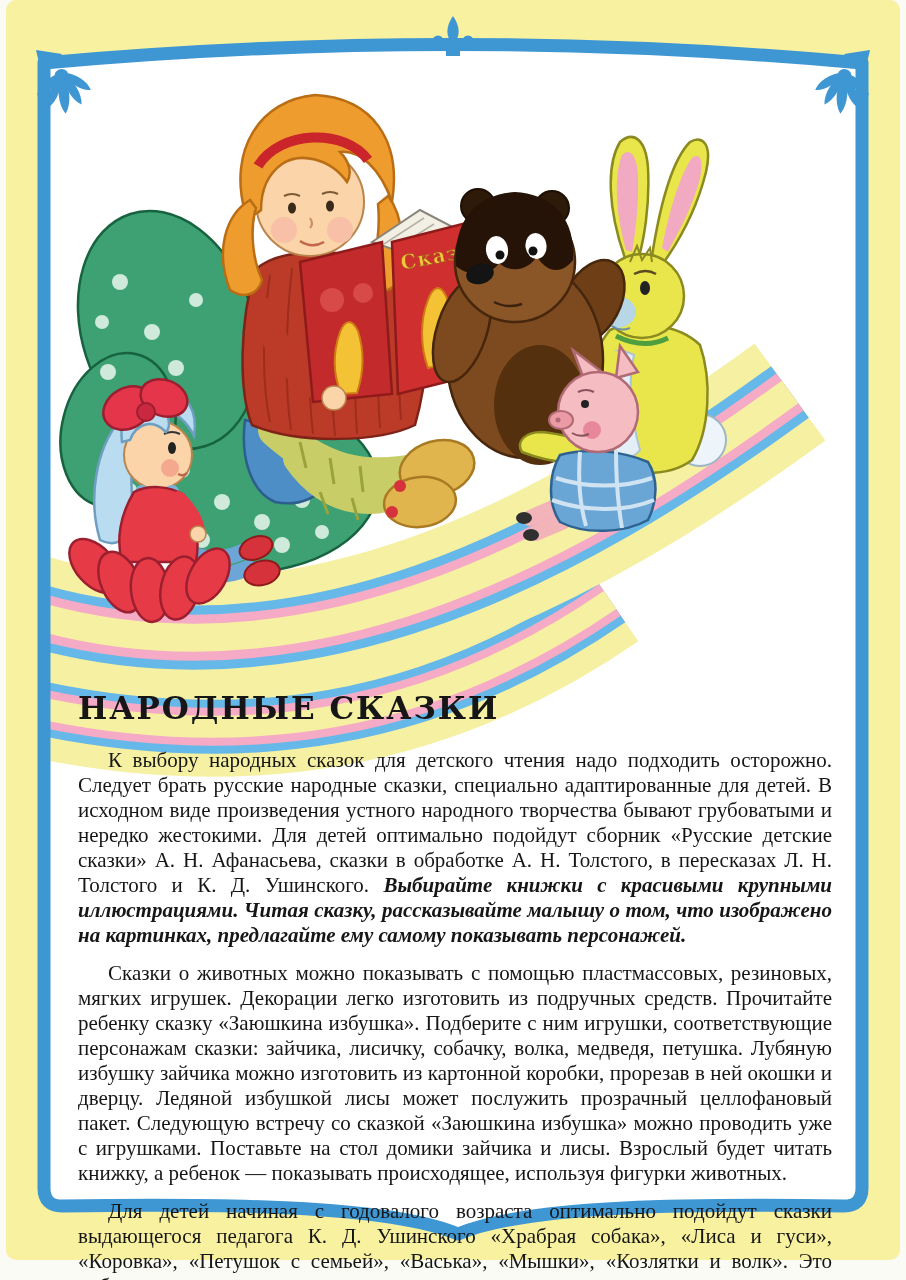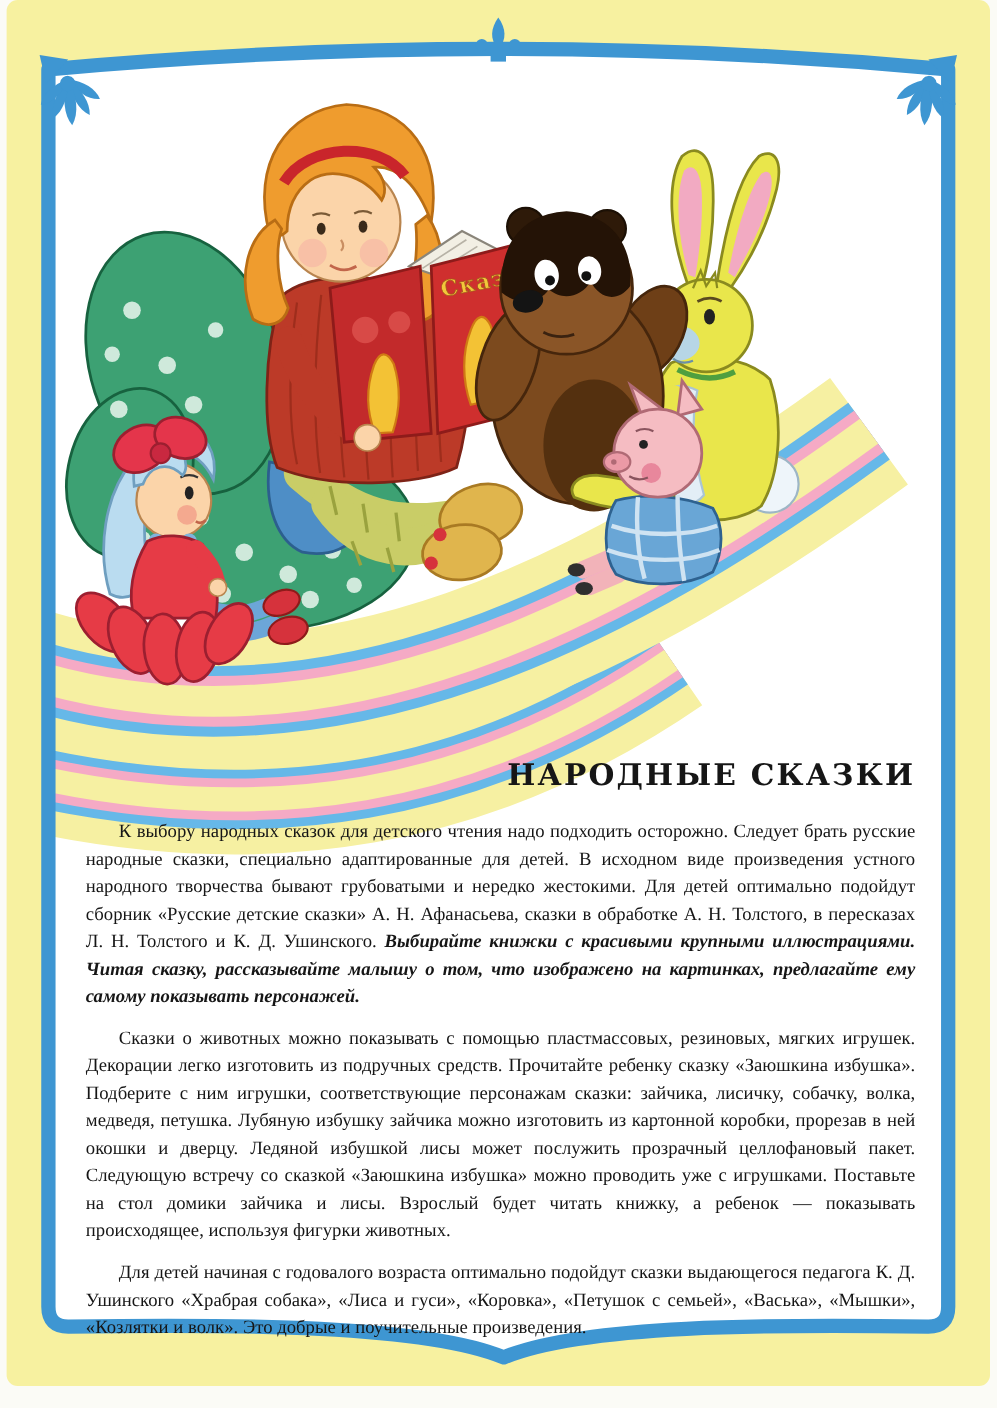--- a/index.html
+++ b/index.html
@@ -7,29 +7,29 @@
     width:906px;height:1280px;position:relative;overflow:hidden;
     background:#fbfbf6;
     font-family:"Liberation Serif", serif;
   }
   .scene{position:absolute;left:0;top:0;width:906px;height:1280px;}
   .text-block{
     position:absolute;left:78px;right:74px;top:690px;
     color:#161616;
   }
   .page-title{
-    text-align:right;
+    text-align:left;
     font-family:"DejaVu Serif", serif;
     font-weight:bold;
-    font-size:27px;
+    font-size:31px;
     letter-spacing:2px;
     margin:0 0 22px 0;
   }
   .body-para{
-    font-size:17px;
+    font-size:21px;
     line-height:25px;
     text-align:justify;
     text-indent:30px;
     margin:0 0 13px 0;
   }
   .emphasis{font-weight:bold;font-style:italic;}
 </style>
 </head>
 <body>
 

